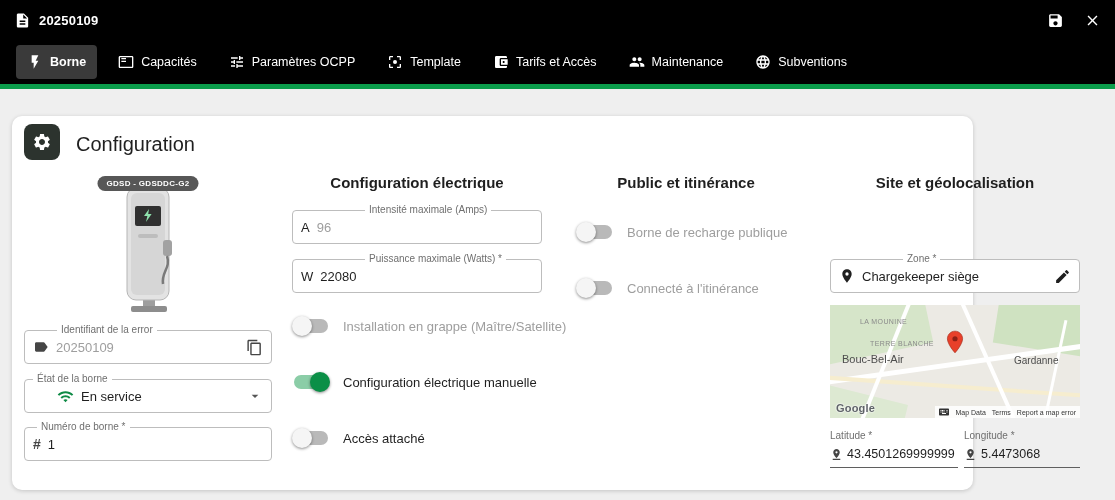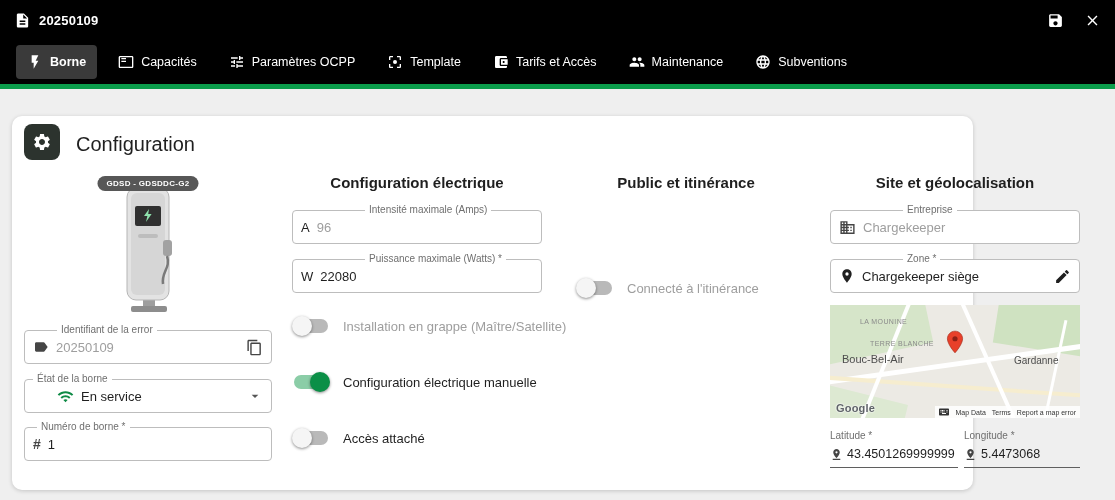--- a/index.html
+++ b/index.html
@@ -340,39 +340,36 @@
 
   <div class="trow t-elec3">
     <span class="switch">
         <span class="thumb"></span>
       </span>
     <span class="tlabel">Accès attaché</span>
   </div>
 
   <h2 class="colhead h-pub">Public et itinérance</h2>
 
+  <div class="trow t-pub1">
+    <span class="switch">
+        <span class="thumb"></span>
+      </span>
+    <span class="tlabel muted">Borne de recharge publique</span>
+  </div>
 
   <div class="trow t-pub2">
     <span class="switch">
         <span class="thumb"></span>
       </span>
     <span class="tlabel muted">Connecté à l'itinérance</span>
   </div>
 
   <h2 class="colhead h-site">Site et géolocalisation</h2>
 
-  <div class="field f-company">
-    <span class="flabel off26">Entreprise</span>
-    <span class="ficon">
-      <svg width="17" height="17" viewBox="0 0 24 24" fill="currentColor">
-          <path d="M12 7V3H2v18h20V7H12zM6 19H4v-2h2v2zm0-4H4v-2h2v2zm0-4H4V9h2v2zm0-4H4V5h2v2zm4 12H8v-2h2v2zm0-4H8v-2h2v2zm0-4H8V9h2v2zm0-4H8V5h2v2zm10 12h-8v-2h2v-2h-2v-2h2v-2h-2V9h8v10zm-2-8h-2v2h2v-2zm0 4h-2v2h2v-2z"></path>
-        </svg>
-    </span>
-    <input class="muted" readonly="" value="Chargekeeper" style="">
-  </div>
 
   <div class="field f-zone">
     <span class="flabel off26">Zone *</span>
     <span class="ficon">
       <svg width="16" height="16" viewBox="0 0 24 24" fill="#1f1f1f">
           <path d="M12 2C8.13 2 5 5.13 5 9c0 5.25 7 13 7 13s7-7.75 7-13c0-3.87-3.13-7-7-7zm0 9.5A2.5 2.5 0 1112 6.5a2.5 2.5 0 010 5z"></path>
         </svg>
     </span>
     <input readonly="" value="Chargekeeper siège" style="">
     <button class="trail">

